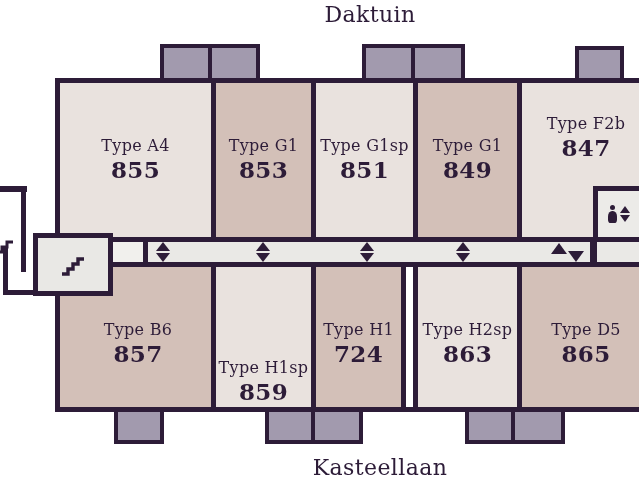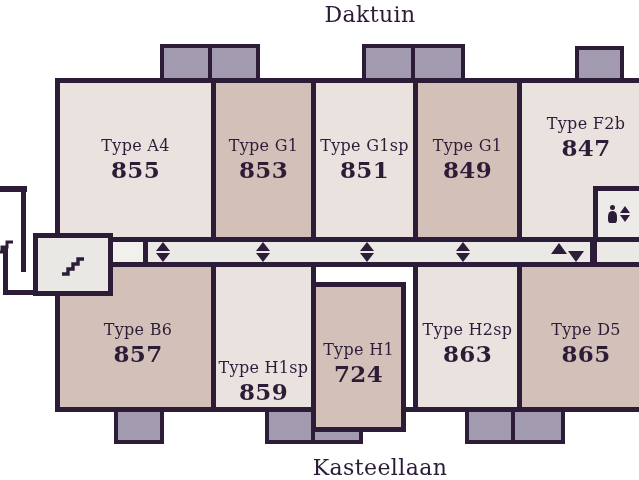--- a/index.html
+++ b/index.html
@@ -122,21 +122,21 @@
   </div>
 
   <div class="unit row-bottom fill-tan" style="left:55px;width:166px;">
     <span>Type B6</span>
     <span class="num">857</span>
   </div>
   <div class="unit row-bottom fill-light" style="left:211px;width:105px;justify-content:flex-end;">
     <span>Type H1sp</span>
     <span class="num">859</span>
   </div>
-  <div class="unit row-bottom fill-tan" style="left:311px;width:95px;margin-top:20px;">
+  <div class="unit row-bottom fill-tan" style="left:311px;width:95px;">
     <span>Type H1</span>
     <span class="num">724</span>
   </div>
   <div class="unit row-bottom fill-light" style="left:413px;width:109px;text-align:right;">
     <span>Type H2sp</span>
     <span class="num">863</span>
   </div>
   <div class="unit row-bottom fill-tan" style="left:517px;width:138px;">
     <span>Type D5</span>
     <span class="num">865</span>

